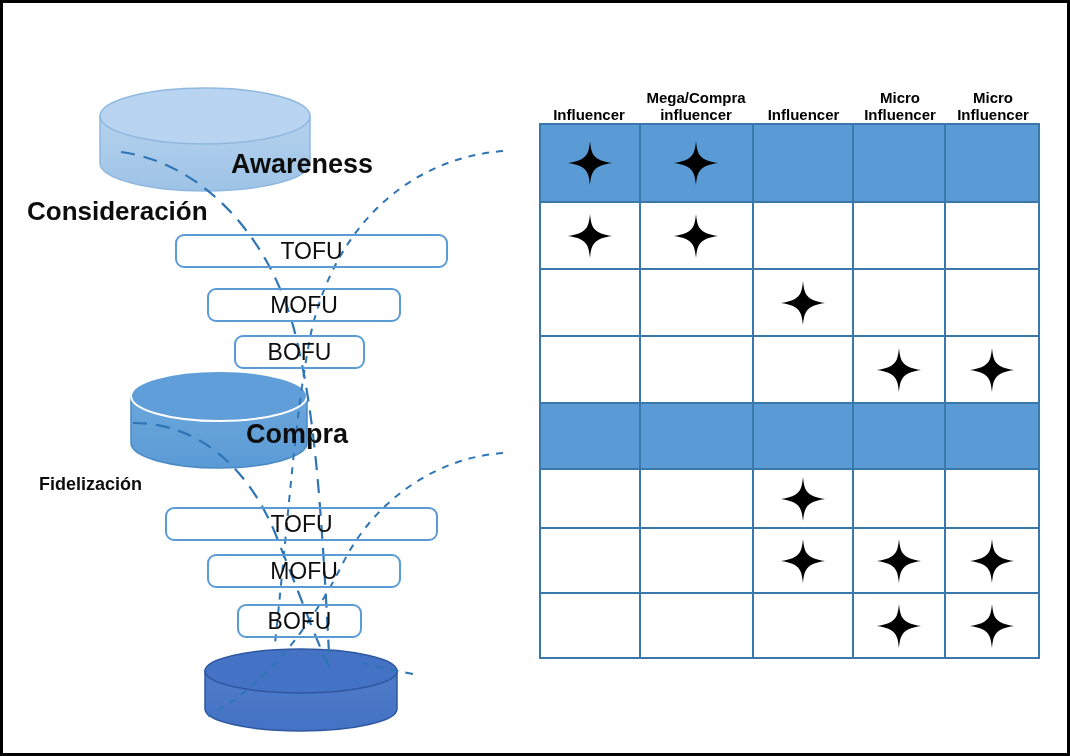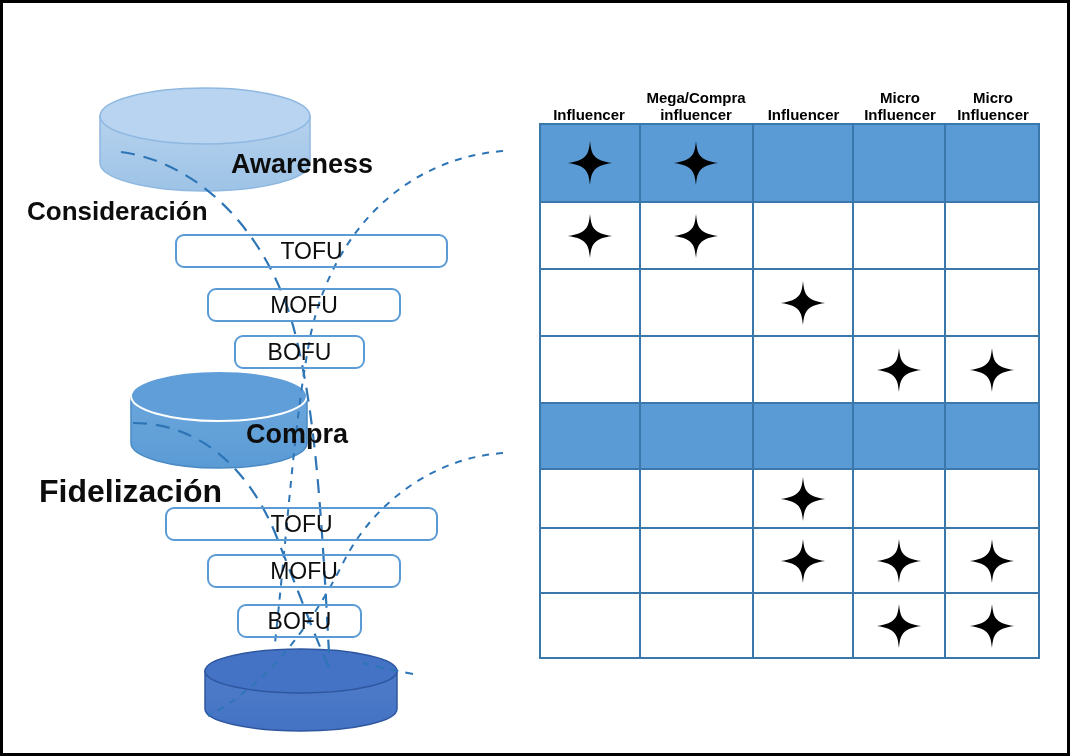--- a/index.html
+++ b/index.html
@@ -47,21 +47,21 @@
   #label-compra {
     left: 243px; top: 418px;
     font-size: 27px;
   }
   #label-consideracion {
     left: 24px; top: 195px;
     font-size: 26px;
   }
   #label-fidelizacion {
     left: 36px; top: 472px;
-    font-size: 32px;
+    font-size: 18px;
   }
 
   .stage-box {
     position: absolute;
     border: 2px solid #5b9bd5;
     border-radius: 9px;
     background: transparent;
     box-sizing: border-box;
     color: #0d0d0d;
     font-size: 23px;

